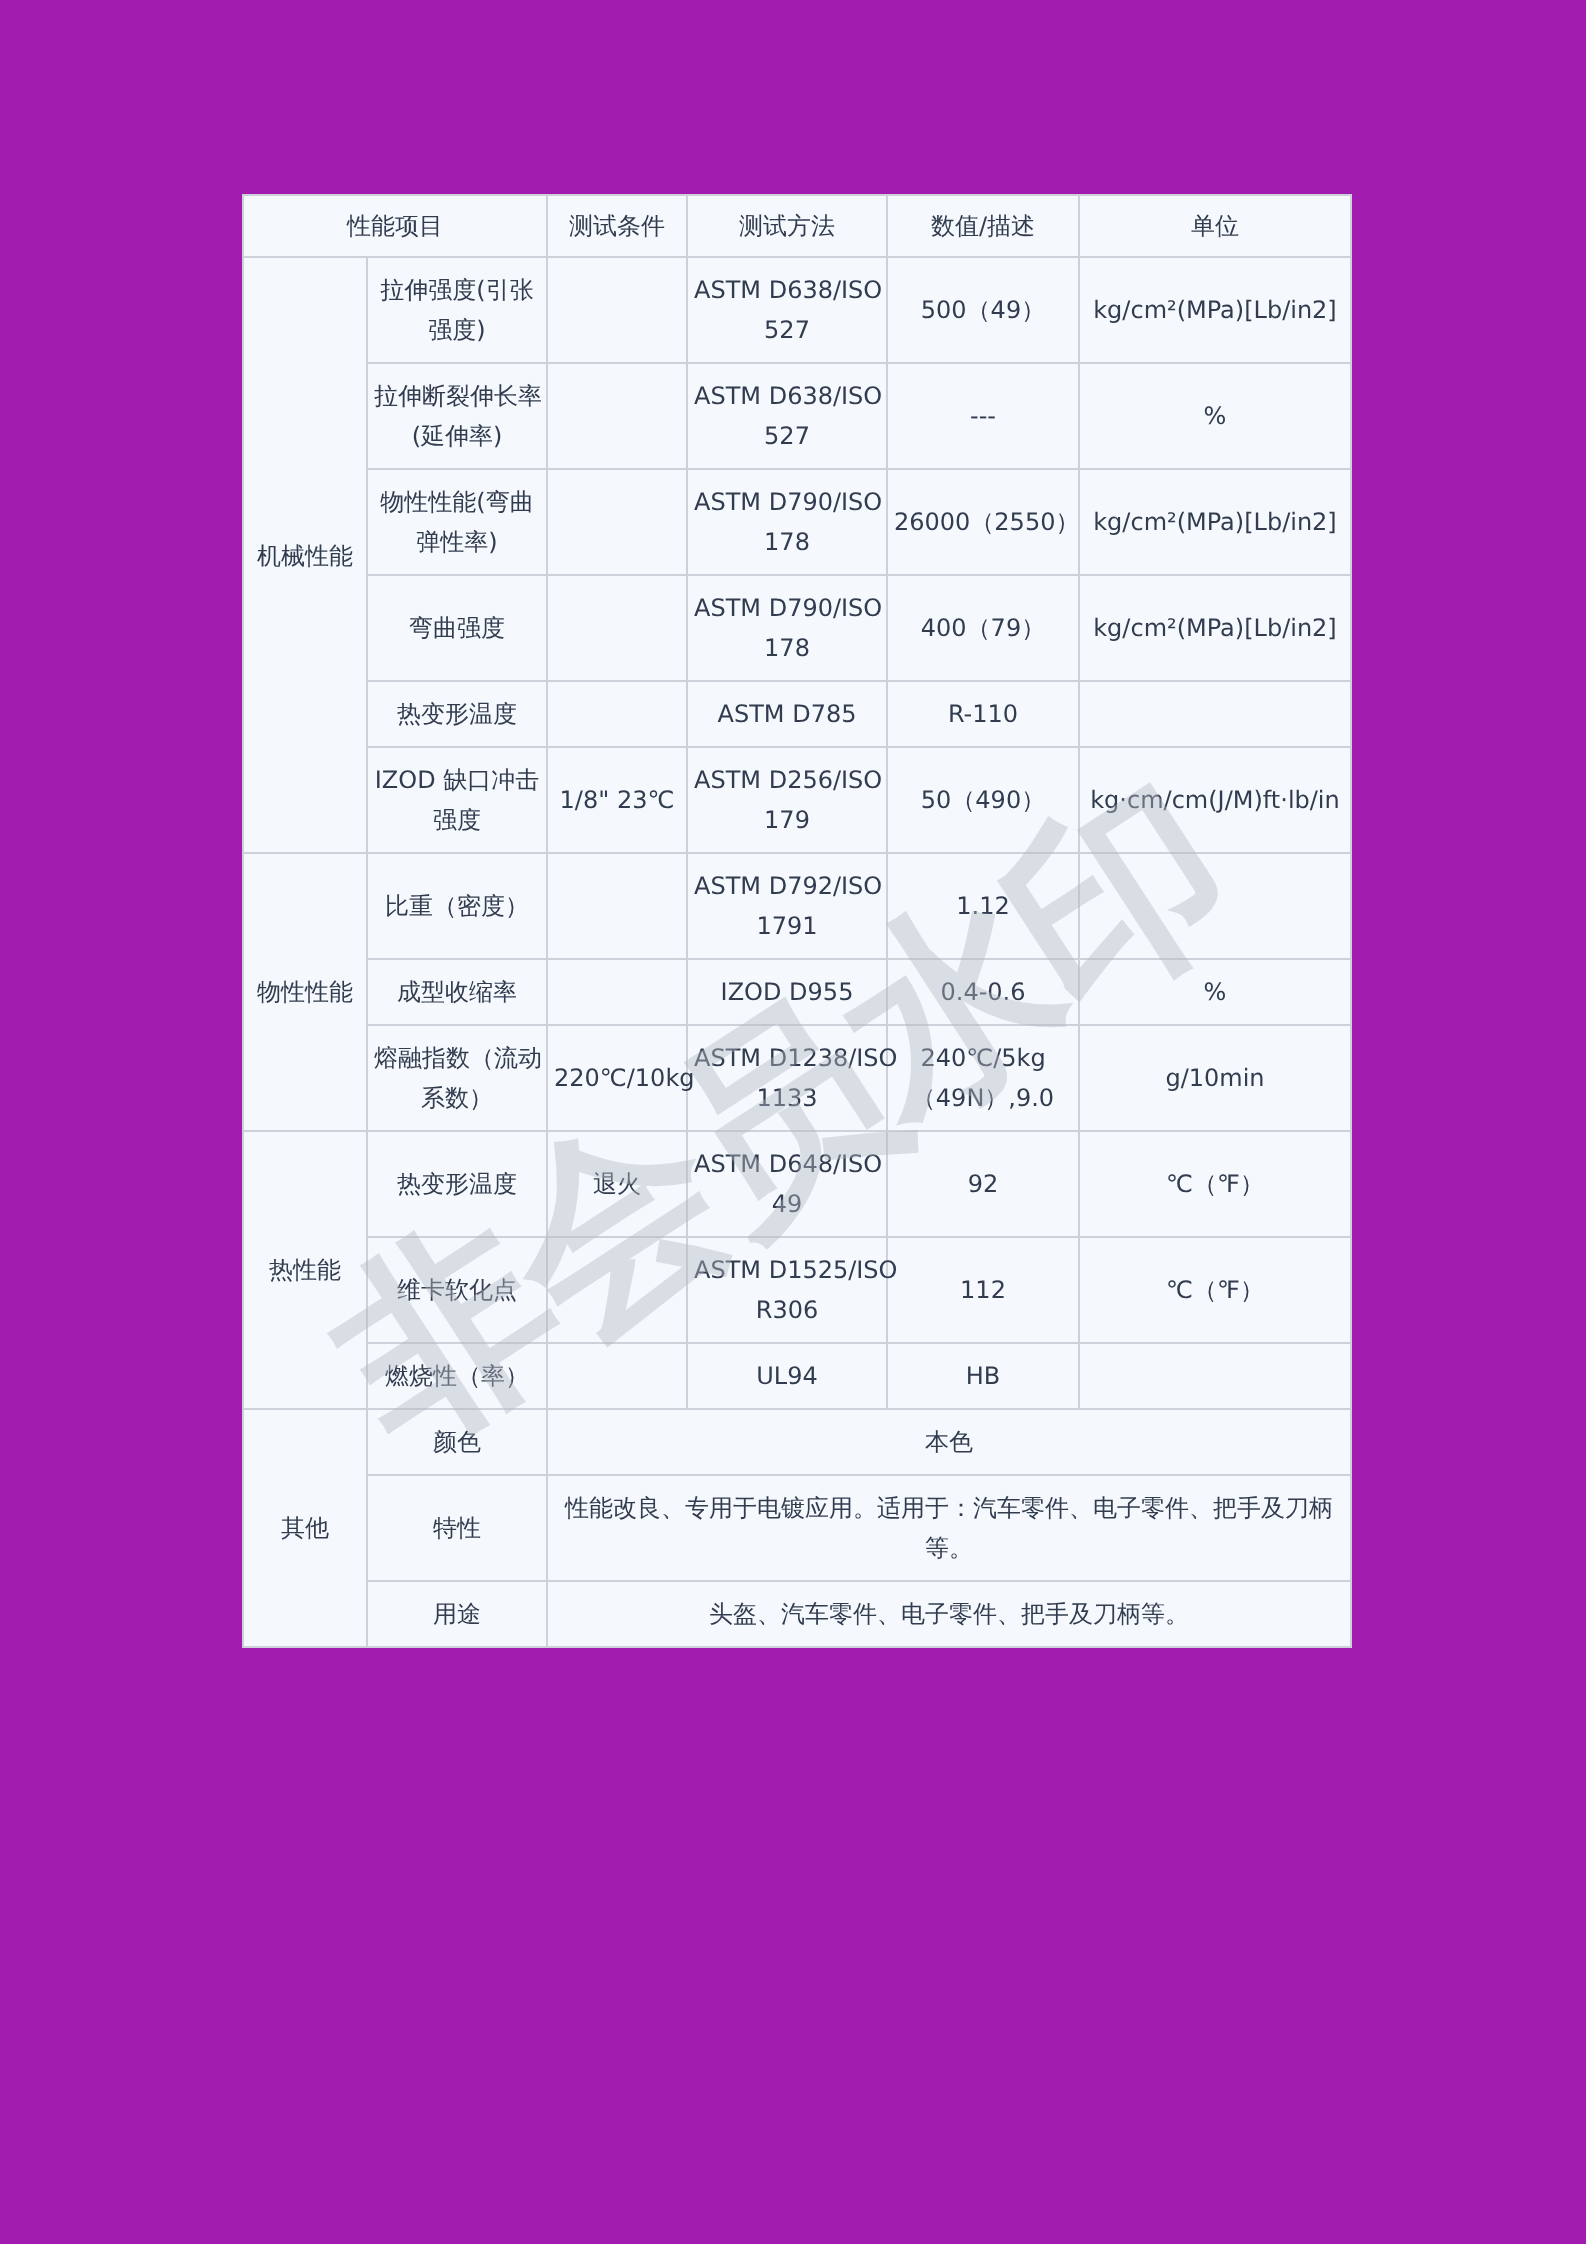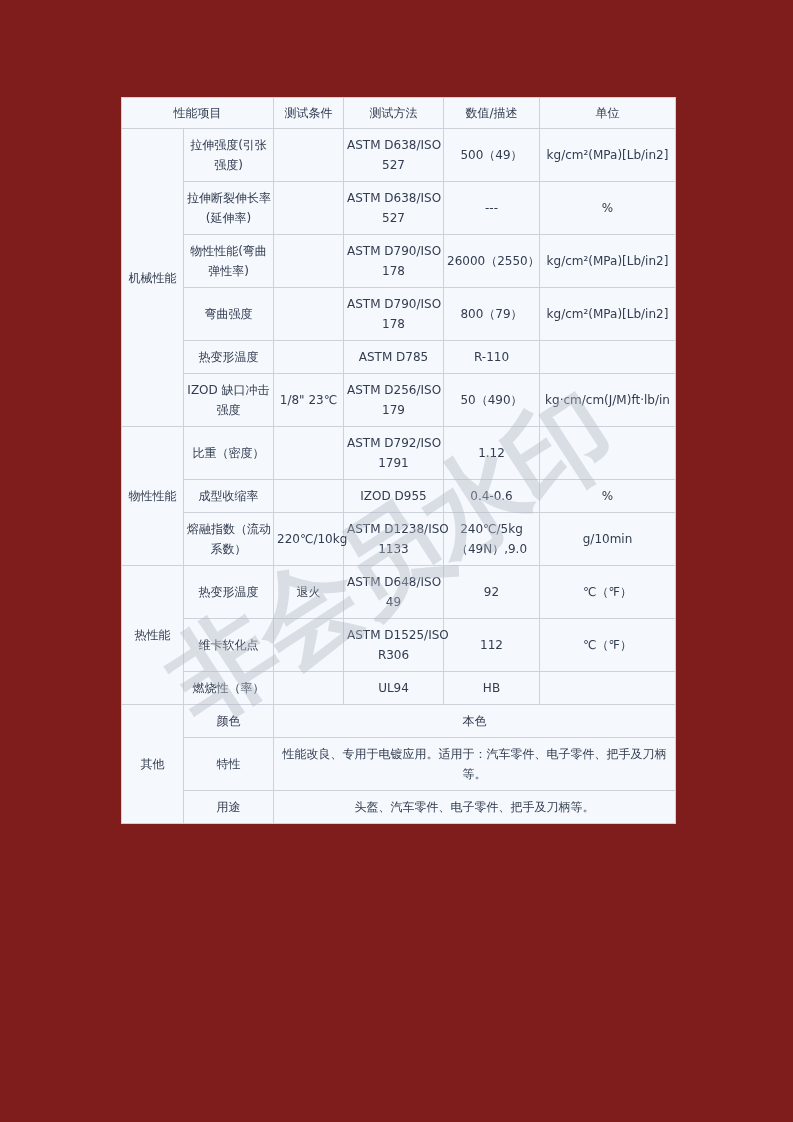--- a/index.html
+++ b/index.html
@@ -5,21 +5,21 @@
   html, body {
     margin: 0;
     padding: 0;
     background: #ffffff;
     font-family: "DejaVu Sans", "Liberation Sans", sans-serif;
   }
   .page {
     position: relative;
     width: 793px;
     height: 1122px;
-    background: #7f1d1d;
+    background: #a21caf;
     overflow: hidden;
   }
   table.spec-table {
     position: absolute;
     left: 121px;
     top: 97px;
     width: 554px;
     border-collapse: collapse;
     table-layout: fixed;
   }
@@ -105,21 +105,21 @@
       <td>ASTM D790/ISO
 178</td>
       <td>26000（2550）</td>
       <td>kg/cm²(MPa)[Lb/in2]</td>
     </tr>
     <tr>
       <td>弯曲强度</td>
       <td></td>
       <td>ASTM D790/ISO
 178</td>
-      <td>800（79）</td>
+      <td>400（79）</td>
       <td>kg/cm²(MPa)[Lb/in2]</td>
     </tr>
     <tr>
       <td>热变形温度</td>
       <td></td>
       <td>ASTM D785</td>
       <td>R-110</td>
       <td></td>
     </tr>
     <tr>

